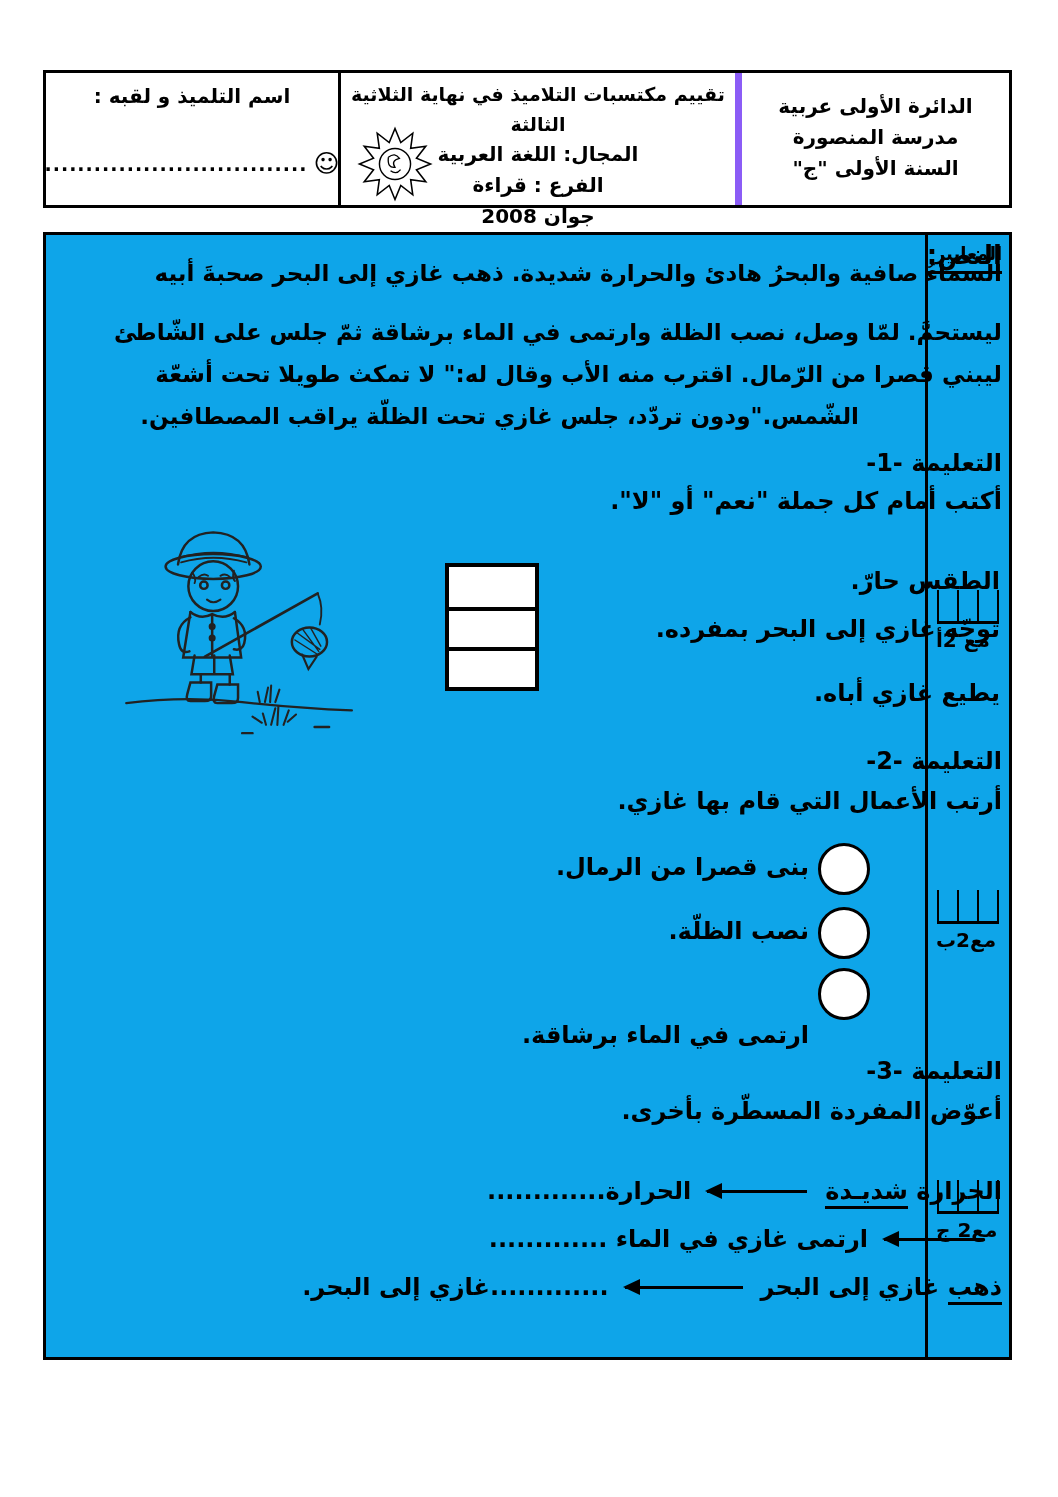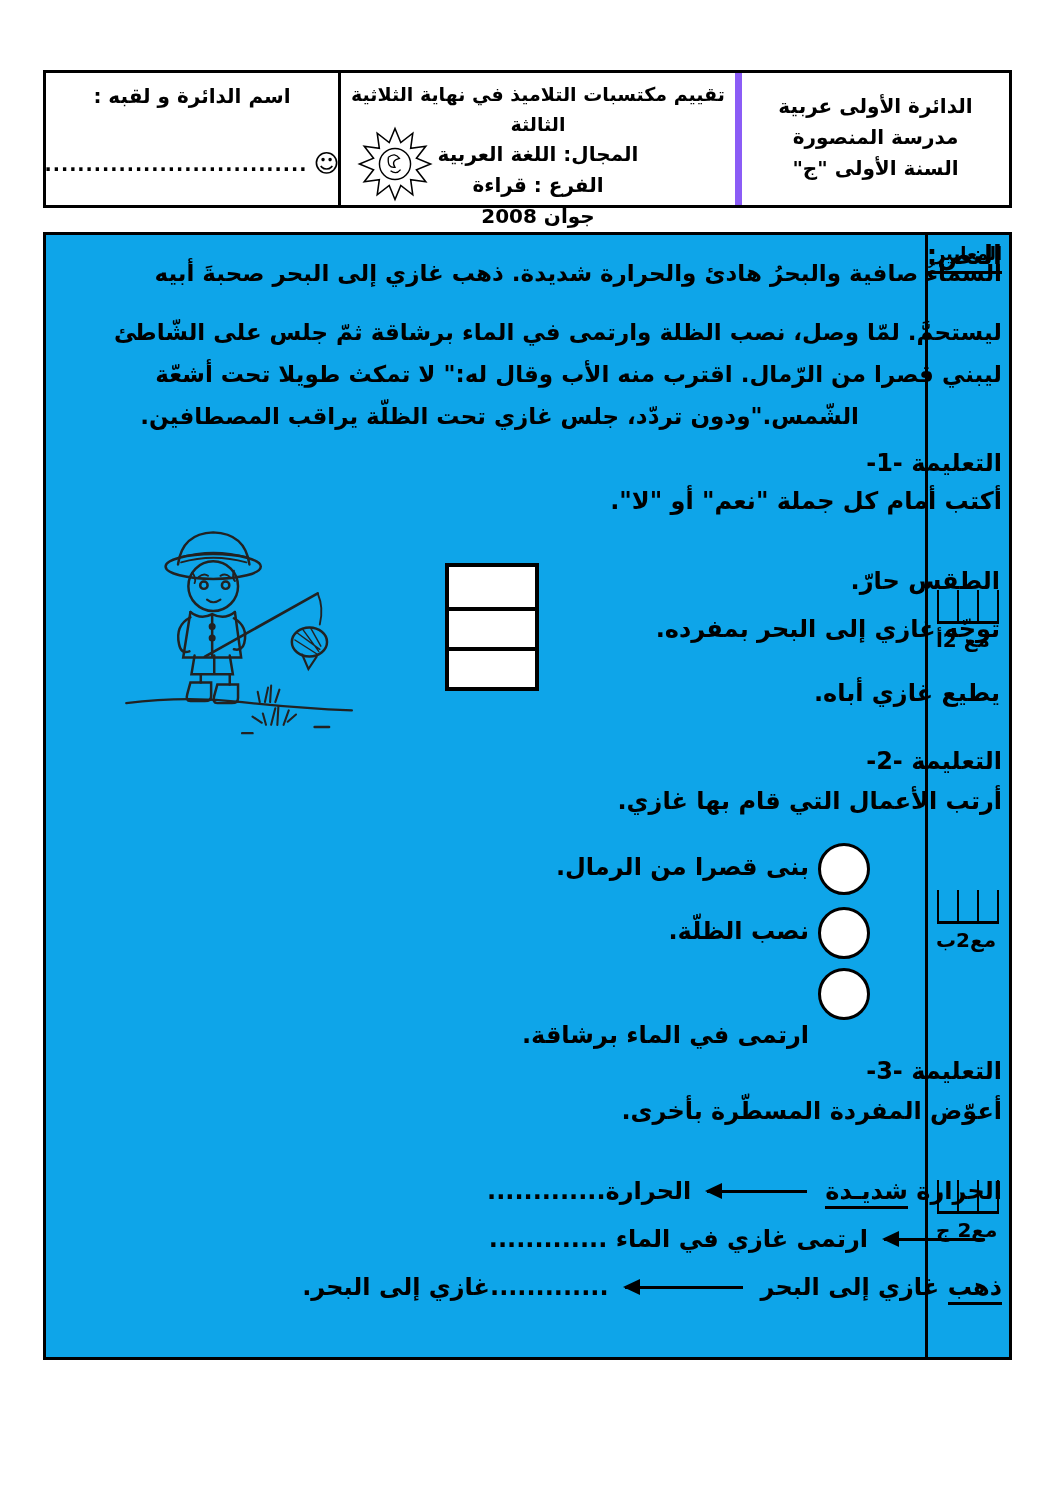--- a/index.html
+++ b/index.html
@@ -108,21 +108,21 @@
 </style>
 </head>
 <body>
 
 <div class="page">
 
   <div class="header-table">
 
     <div class="hcell hcell-left rtl">
       <div class="pad-top">
-        <div class="hline">اسم الدائرة و لقبه :</div>
+        <div class="hline">اسم التلميذ و لقبه :</div>
       </div>
       <div class="name-dots-row">
         <span class="name-dots">................................</span>
         <span class="smiley">☺</span>
       </div>
     </div>
 
     <div class="hcell hcell-center rtl">
       <div class="pad-top">
         <div class="hline-sm">تقييم مكتسبات التلاميذ في نهاية الثلاثية الثالثة</div>

